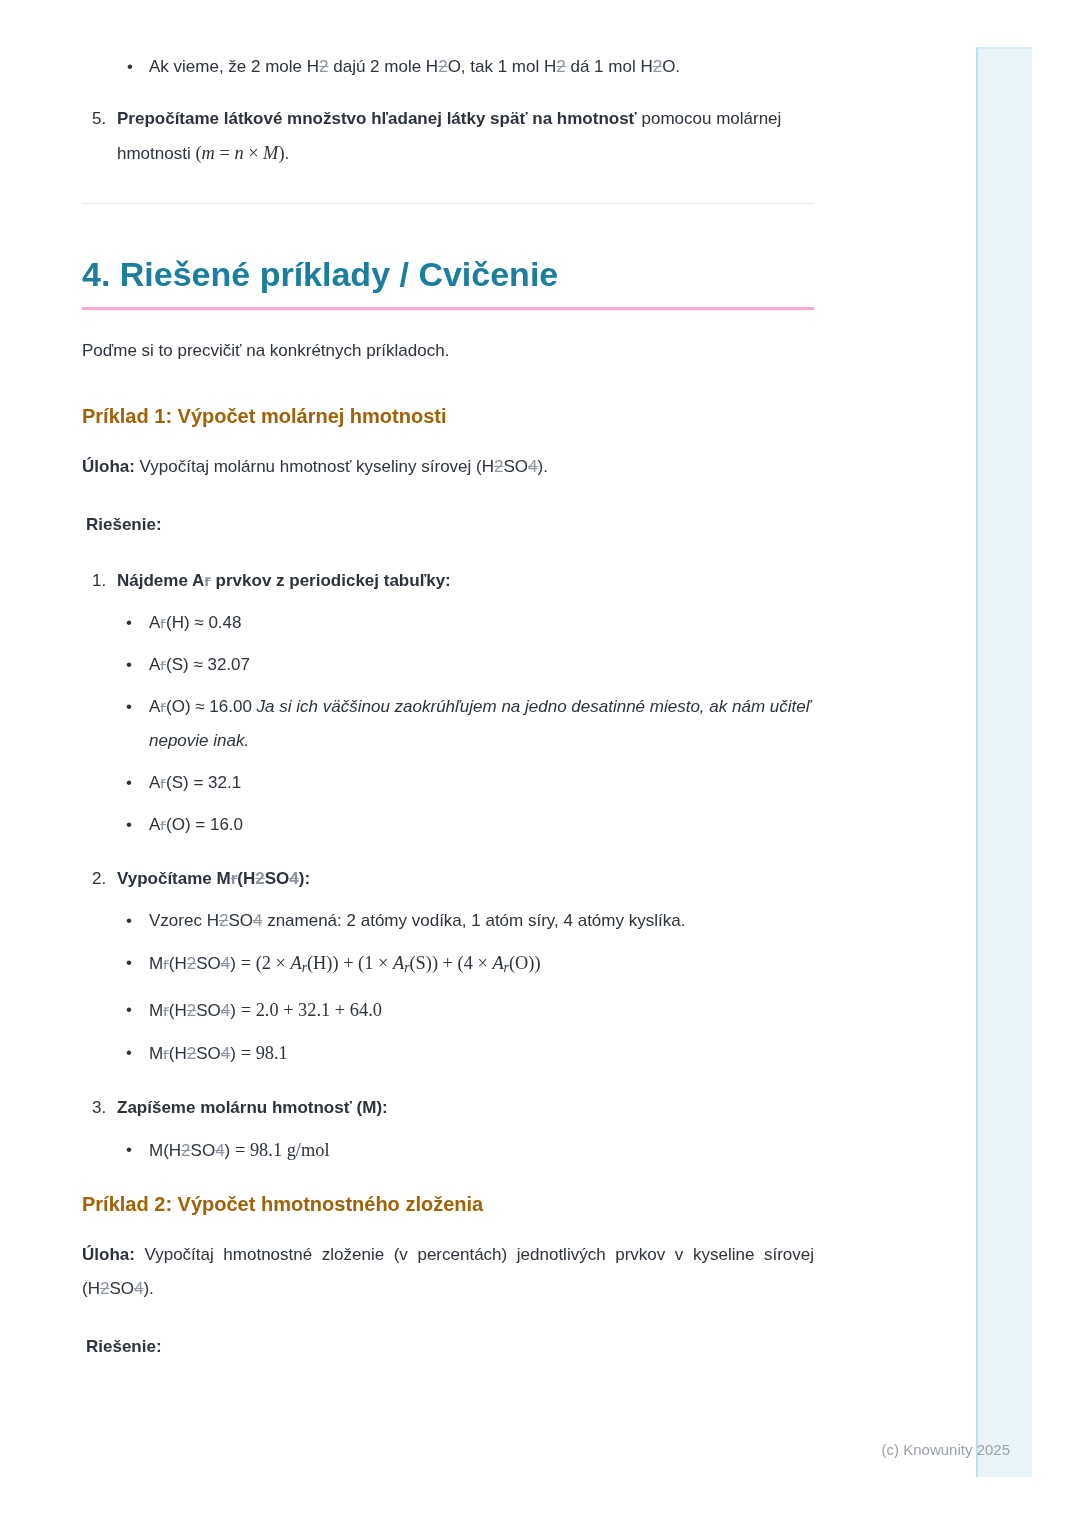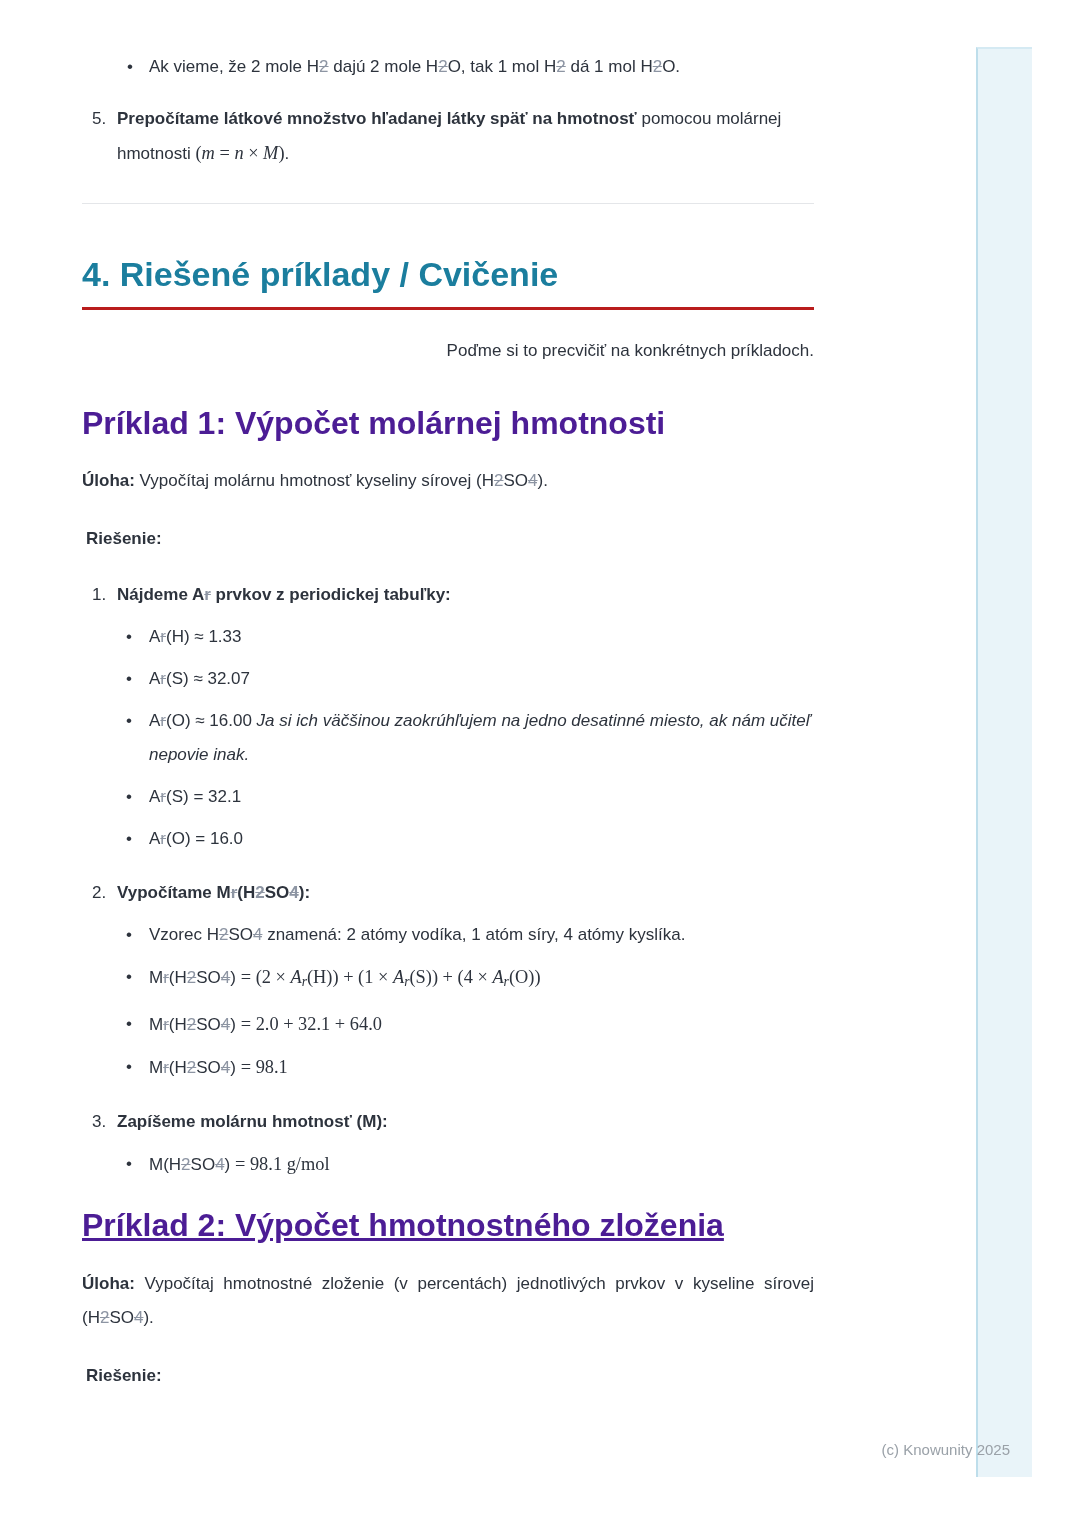--- a/index.html
+++ b/index.html
@@ -20,25 +20,25 @@
   .step-num{flex:none;width:25px;line-height:34px;}
   .step-body{flex:1;line-height:34px;}
   .step ul{list-style:none;margin:8px 0 0 0;padding:0;}
   .step ul li{position:relative;padding-left:32px;line-height:34px;margin-bottom:8px;}
   .step ul li::before{content:"•";position:absolute;left:9px;top:0;color:#2d333d;}
 
   .rule{border:none;border-top:1px solid #e4e6e9;margin:32px 0 0 0;}
 
   .section{
     font-size:34px;line-height:1.2;font-weight:700;color:#1b7e9e;
-    margin:50px 0 0 0;padding-bottom:12px;border-bottom:3px solid #b91c1c;
+    margin:50px 0 0 0;padding-bottom:12px;border-bottom:3px solid #f9a8d4;
   }
-  .lead{margin:24px 0 0 0;line-height:34px;text-align:right;}
-  .example{font-size:32px;line-height:1.2;font-weight:700;color:#4c1d95;margin:36px 0 0 0;}
-  .example.ex2{margin-top:16px;text-decoration:underline;}
+  .lead{margin:24px 0 0 0;line-height:34px;}
+  .example{font-size:20px;line-height:1.2;font-weight:700;color:#a16207;margin:36px 0 0 0;}
+  .example.ex2{margin-top:16px;}
   .task{margin:22px 0 0 0;line-height:34px;}
   .task.justify{text-align:justify;}
   .solution{margin:24px 0 0 4px;line-height:34px;font-weight:700;}
   .steps{margin:22px 0 0 0;}
 
   
   .seg.b{font-weight:700;}
   .seg.i{font-style:italic;}
   .seg.del{color:#8d95a3;text-decoration:line-through;}
   .seg.b.del{color:#8d95a3;}
@@ -83,21 +83,21 @@
 
   <p class="solution">Riešenie:</p>
 
   <div class="steps">
 
     <div class="step">
       <span class="step-num">1.</span>
       <div class="step-body">
         <div class="step-title"><span class="seg b">Nájdeme A</span><span class="seg b del">r</span><span class="seg b"> prvkov z periodickej tabuľky:</span></div>
         <ul>
-          <li><span class="seg">A</span><span class="seg del">r</span><span class="seg">(H) ≈ 1.33</span></li>
+          <li><span class="seg">A</span><span class="seg del">r</span><span class="seg">(H) ≈ 0.48</span></li>
           <li><span class="seg">A</span><span class="seg del">r</span><span class="seg">(S) ≈ 32.07</span></li>
           <li><span class="seg">A</span><span class="seg del">r</span><span class="seg">(O) ≈ 16.00 </span><span class="seg i">Ja si ich väčšinou zaokrúhľujem na jedno desatinné miesto, ak nám učiteľ nepovie inak.</span></li>
           <li><span class="seg">A</span><span class="seg del">r</span><span class="seg">(S) = 32.1</span></li>
           <li><span class="seg">A</span><span class="seg del">r</span><span class="seg">(O) = 16.0</span></li>
         </ul>
       </div>
     </div>
 
     <div class="step">
       <span class="step-num">2.</span>

